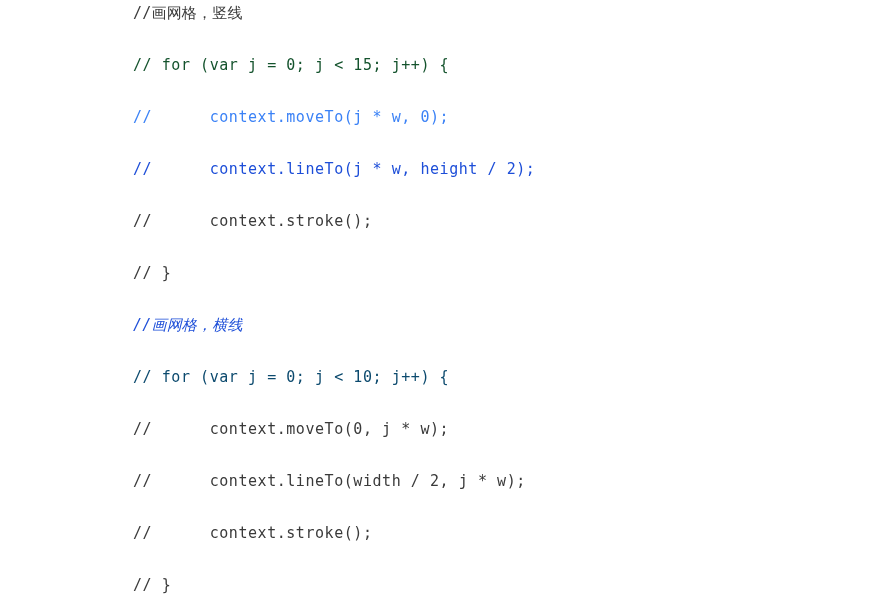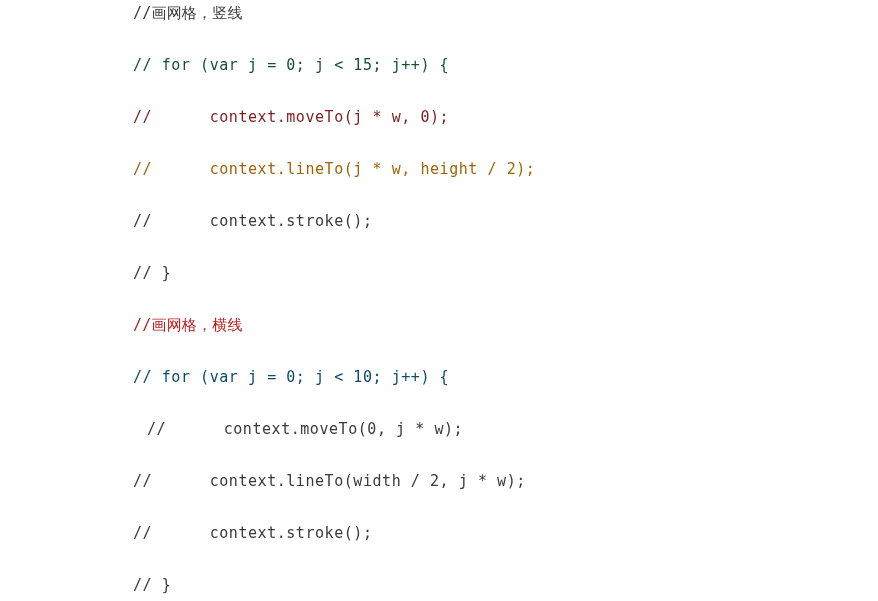--- a/index.html
+++ b/index.html
@@ -42,23 +42,23 @@
     font-family: "DejaVu Sans Mono", "Liberation Mono", "DejaVu Sans", monospace;
     letter-spacing: 0.2px;
   }
 </style>
 </head>
 <body>
 
 <div id="code-block" style="background: rgb(255, 255, 255);">
     <div class="code-line cjk" style="top: 2px; color: rgb(58, 58, 58);">//画网格，竖线</div>
     <div class="code-line" style="top: 54px; color: #14532d;">// for (var j = 0; j &lt; 15; j++) {</div>
-    <div class="code-line" style="top: 106px; color: #7f1d1d;">//      context.moveTo(j * w, 0);</div>
-    <div class="code-line" style="top: 158px; color: #a16207;">//      context.lineTo(j * w, height / 2);</div>
+    <div class="code-line" style="top: 106px; color: #3b82f6;">//      context.moveTo(j * w, 0);</div>
+    <div class="code-line" style="top: 158px; color: #1d4ed8;">//      context.lineTo(j * w, height / 2);</div>
     <div class="code-line" style="top: 210px; color: rgb(58, 58, 58);">//      context.stroke();</div>
     <div class="code-line" style="top: 262px; color: rgb(58, 58, 58);">// }</div>
-    <div class="code-line cjk" style="top: 314px; color: #b91c1c;">//画网格，横线</div>
+    <div class="code-line cjk" style="top: 314px; color: #1d4ed8; font-style: italic;">//画网格，横线</div>
     <div class="code-line" style="top: 366px; color: #0c4a6e;">// for (var j = 0; j &lt; 10; j++) {</div>
-    <div class="code-line" style="top: 418px; color: rgb(58, 58, 58); margin-left: 14px;">//      context.moveTo(0, j * w);</div>
+    <div class="code-line" style="top: 418px; color: rgb(58, 58, 58);">//      context.moveTo(0, j * w);</div>
     <div class="code-line" style="top: 470px; color: rgb(58, 58, 58);">//      context.lineTo(width / 2, j * w);</div>
     <div class="code-line" style="top: 522px; color: rgb(58, 58, 58);">//      context.stroke();</div>
     <div class="code-line" style="top: 574px; color: rgb(58, 58, 58);">// }</div>
   </div>
 
 </body></html>

